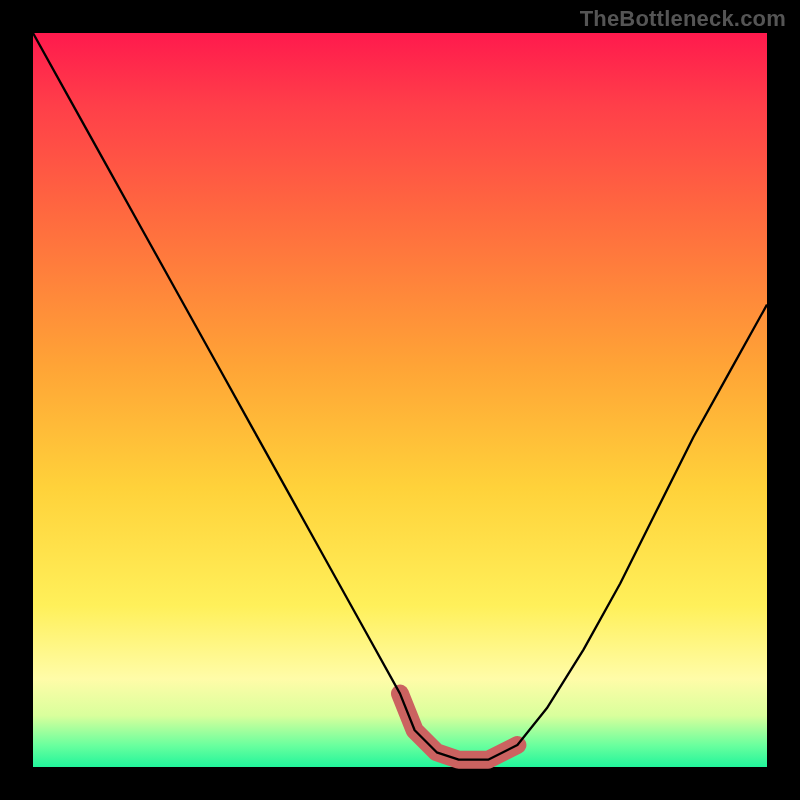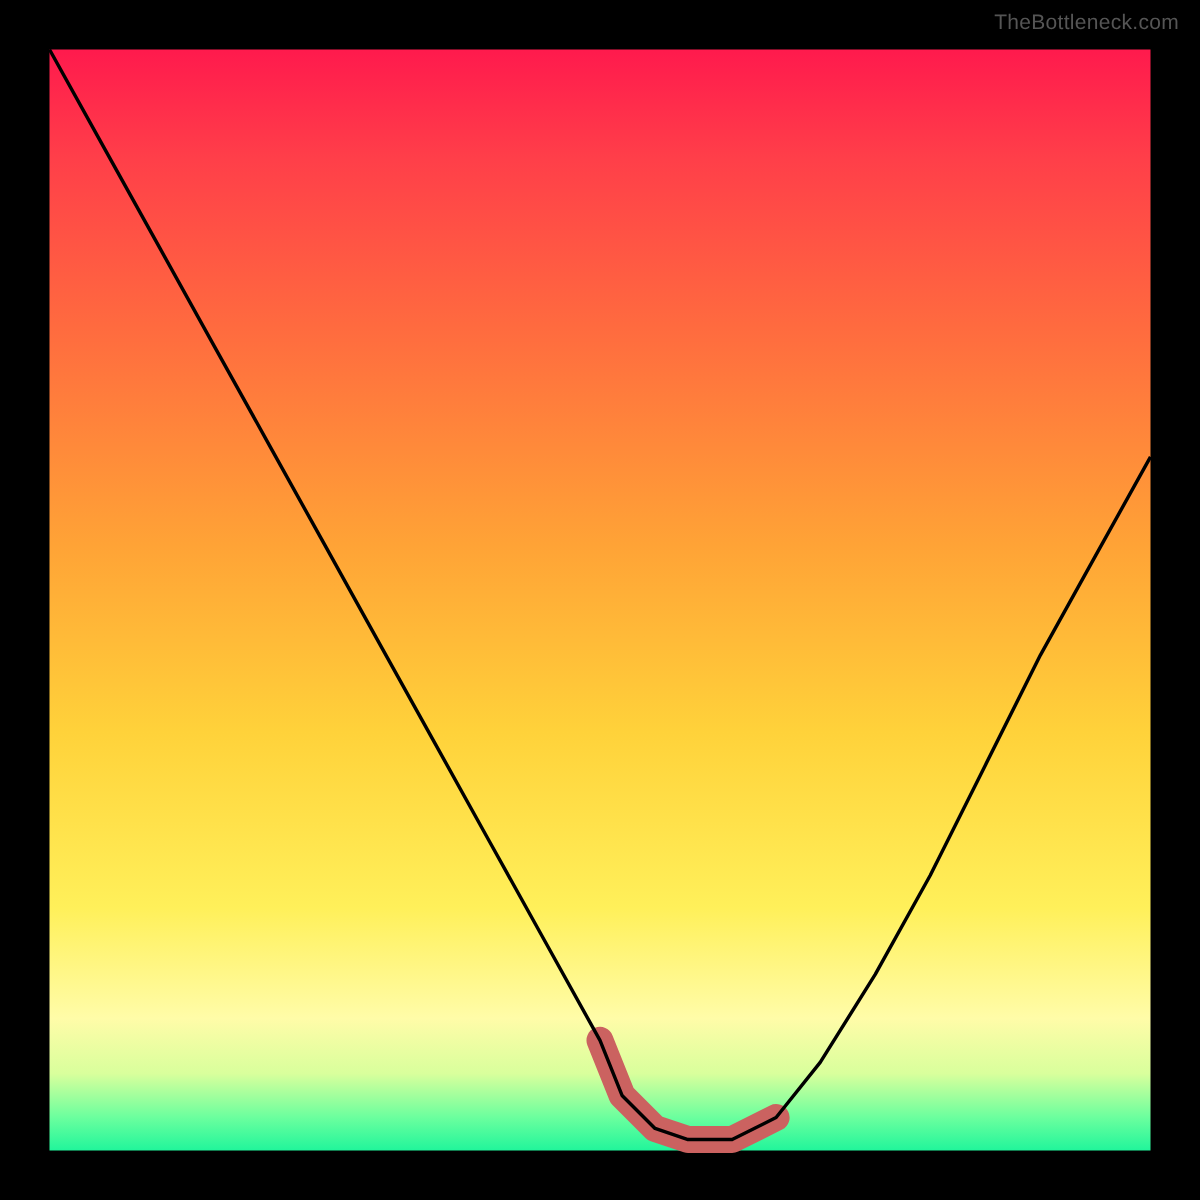--- a/index.html
+++ b/index.html
@@ -9,22 +9,22 @@
     background: #000;
     font-family: Arial, Helvetica, sans-serif;
     position: relative;
     overflow: hidden;
   }
   .watermark {
     position: absolute;
     top: 6px;
     right: 14px;
     color: #555;
-    font-size: 14px;
-    font-weight: 400;
+    font-size: 22px;
+    font-weight: 700;
     letter-spacing: 0.2px;
     z-index: 5;
     margin-left: 24px;
   }
   .plot-frame {
     position: absolute;
     left: 33px;
     top: 33px;
     width: 734px;
     height: 734px;

